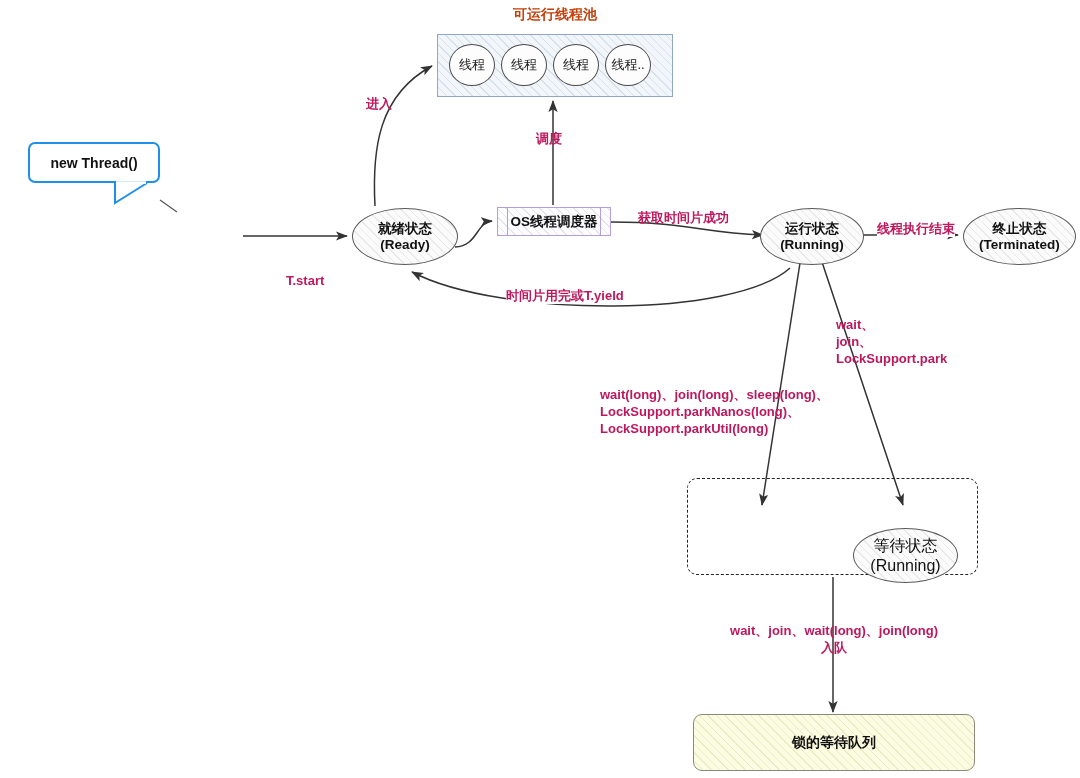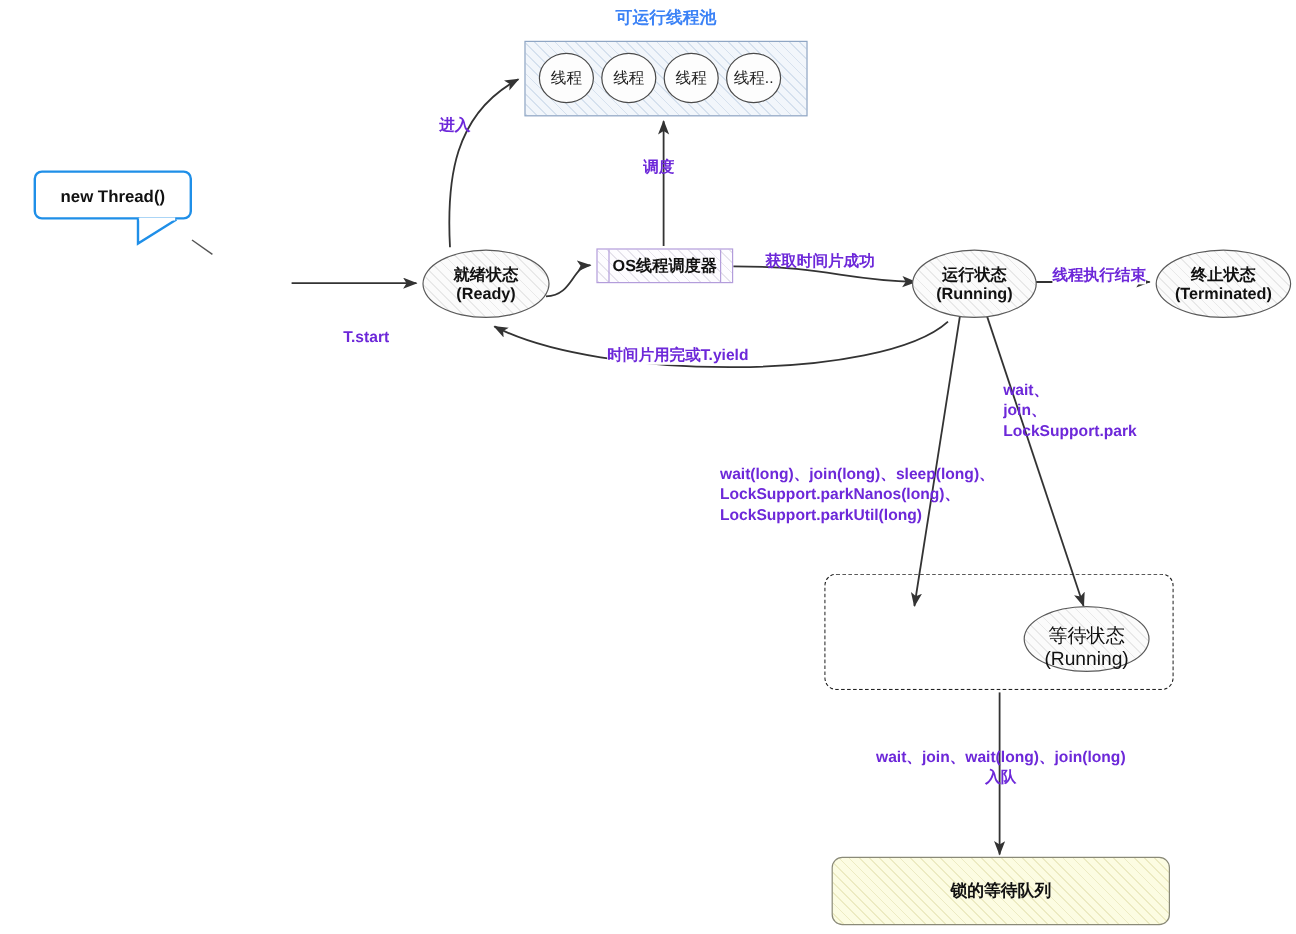--- a/index.html
+++ b/index.html
@@ -11,41 +11,41 @@
         text-align:center;box-sizing:border-box;}
   .ell{border:1.6px solid #5a5a5a;border-radius:50%;
        background-color:#fbfbfb;
        background-image:repeating-linear-gradient(45deg,rgba(160,160,160,.20) 0 1px,rgba(0,0,0,0) 1px 6px);}
   .ell .txt{font-weight:bold;font-size:13.5px;line-height:1.12;color:#111;}
   .small-ell{border:1.4px solid #4a4a4a;border-radius:50%;background:#fdfdfd;}
   .small-ell .txt{font-weight:normal;font-size:13px;color:#222;}
   .pool{border:1.3px solid #8fa6c4;
         background-color:#f2f6fb;
         background-image:repeating-linear-gradient(45deg,rgba(140,170,205,.28) 0 1px,rgba(0,0,0,0) 1px 6px);}
-  .pool-title{font-weight:bold;font-size:14px;color:#3b82f6;}
+  .pool-title{font-weight:bold;font-size:14px;color:#c2410c;}
   .sched{border:1.5px solid #b39ddb;
          background-color:#fdfcff;
          background-image:repeating-linear-gradient(45deg,rgba(150,140,170,.22) 0 1px,rgba(0,0,0,0) 1px 6px);}
   .sched .txt{font-weight:bold;font-size:13.5px;color:#111;}
   .sched:before,.sched:after{content:"";position:absolute;top:0;bottom:0;width:0;border-left:1.5px solid #b39ddb;}
   .sched:before{left:9px;} .sched:after{right:9px;}
   .dashbox{border:1.8px dashed #222;border-radius:10px;background:transparent;}
   .timed{border:1.6px solid #5a5a5a;border-radius:50%;
          background-color:#eff3d8;
          background-image:repeating-linear-gradient(45deg,rgba(160,175,90,.38) 0 1px,rgba(0,0,0,0) 1px 6px);}
   .waitell{border:1.6px solid #5a5a5a;border-radius:50%;
          background-color:#fbfbfb;
          background-image:repeating-linear-gradient(45deg,rgba(160,160,160,.20) 0 1px,rgba(0,0,0,0) 1px 6px);}
   .lockq{border:1.5px solid #8a8a78;border-radius:9px;
          background-color:#fcfce2;
          background-image:repeating-linear-gradient(45deg,rgba(200,195,120,.30) 0 1px,rgba(0,0,0,0) 1px 6px);}
   .lockq .txt{font-weight:bold;font-size:14px;color:#111;}
   .bubble{border:2px solid #1f8fe8;border-radius:7px;background:#fff;align-items:center;}
   .bubble .txt{font-weight:bold;font-size:14px;color:#111;}
-  .edge-label{position:absolute;font-weight:bold;font-size:13px;color:#6d28d9;
+  .edge-label{position:absolute;font-weight:bold;font-size:13px;color:#be185d;
               line-height:1.32;white-space:pre;background:transparent;}
   .edge-label.bg{background:#fff;}
   .ctr{transform:translateX(-50%);text-align:center;}
 </style>
 </head>
 <body>
 
 <div id="canvas">
 
   <svg class="layer">
@@ -126,21 +126,21 @@
     </span>
   </div>
 
   <div class="node sched" style="left:497px;top:207px;width:114px;height:29px;position:absolute;">
     <span class="txt">OS线程调度器</span>
   </div>
 
   <div class="node dashbox" style="left:687px;top:478px;width:291px;height:97px;"></div>
 
 
-  <div class="node waitell" style="left:853px;top:505px;width:105px;height:55px;align-items:flex-end;">
+  <div class="node waitell" style="left:853px;top:528px;width:105px;height:55px;">
     <span class="txt">
       <span>等待状态</span><br>
       <span>(Running)</span>
     </span>
   </div>
 
   <div class="node lockq" style="left:693px;top:714px;width:282px;height:57px;justify-content:center;">
     <span class="txt">锁的等待队列</span>
   </div>
 

